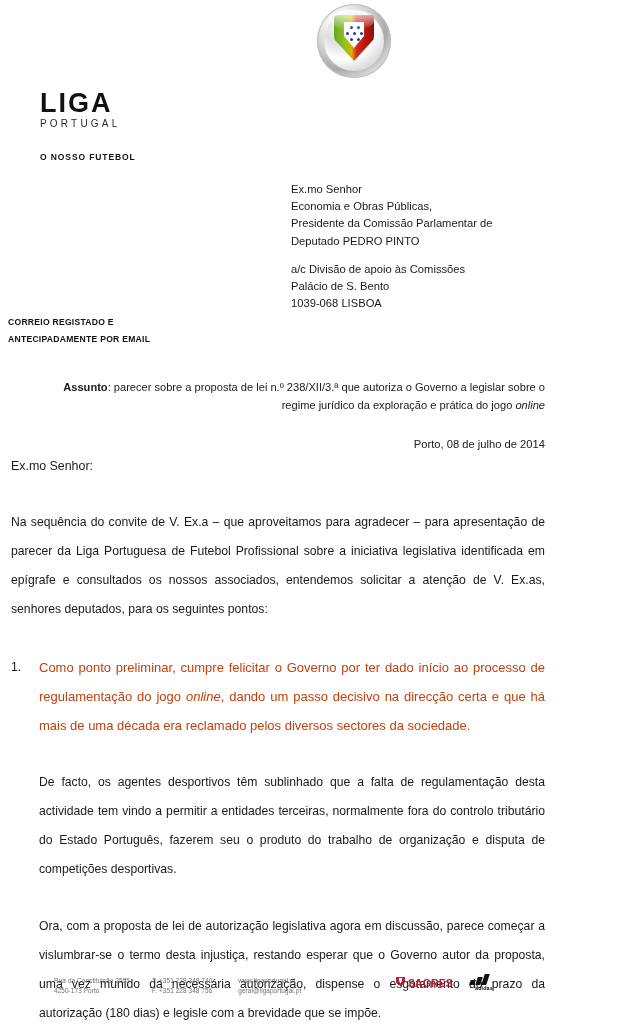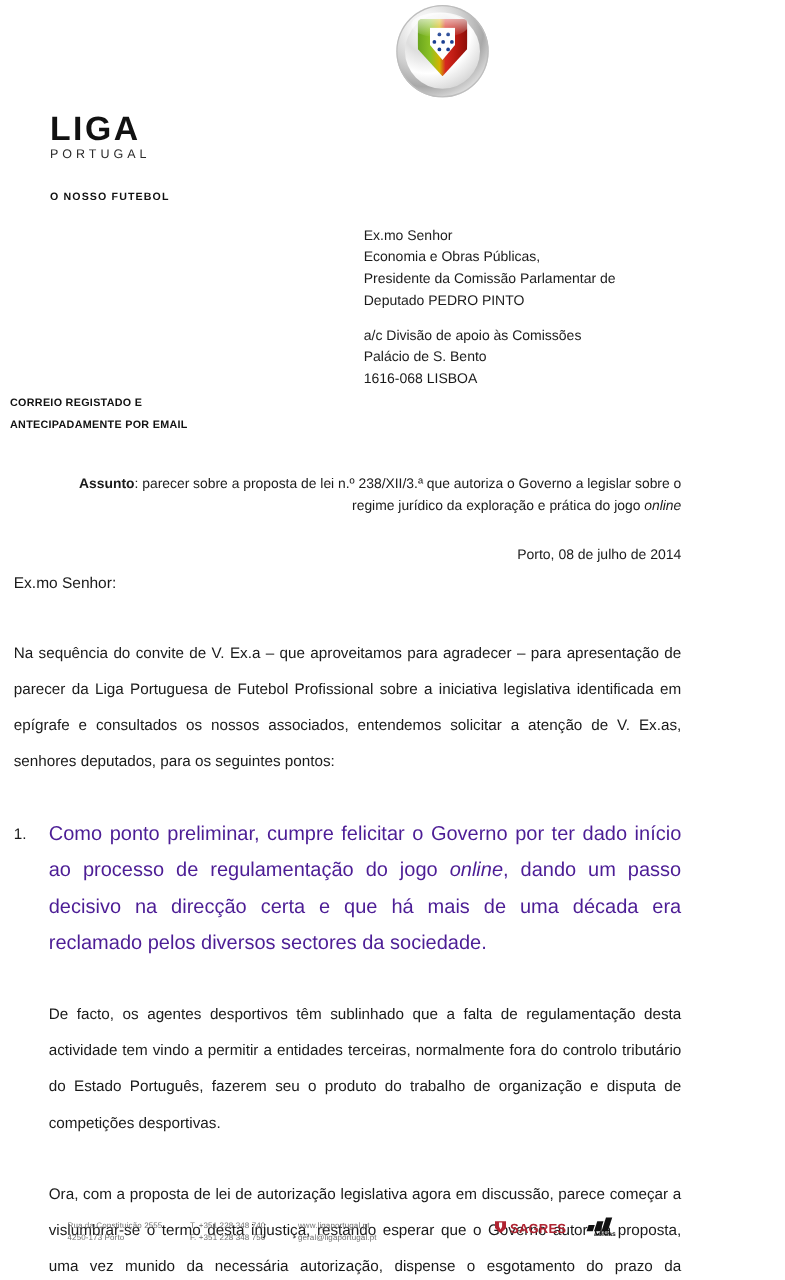--- a/index.html
+++ b/index.html
@@ -190,24 +190,24 @@
   }
   .numbered .num {
     width: 28px;
     flex: 0 0 28px;
     font-size: 12.2px;
     line-height: 29px;
     color: #1a1a1a;
   }
   .numbered .num-body {
     flex: 1 1 auto;
-    font-size: 16px;
+    font-size: 13px;
     line-height: 29px;
     text-align: justify;
-    color: #4c1d95;
+    color: #c2410c;
   }
   .indent-block {
     margin-left: 28px;
     margin-top: 28px;
   }
 
   
   .footer {
     position: absolute;
     left: 0;
@@ -325,21 +325,21 @@
   </div>
 
   <div class="addressee">
     <div>Ex.mo Senhor</div>
     <div>Economia e Obras Públicas,</div>
     <div>Presidente da Comissão Parlamentar de</div>
     <div>Deputado PEDRO PINTO</div>
     <div class="gap"></div>
     <div>a/c Divisão de apoio às Comissões</div>
     <div>Palácio de S. Bento</div>
-    <div>1616-068 LISBOA</div>
+    <div>1039-068 LISBOA</div>
   </div>
 
   <div class="delivery-note">
     <div>CORREIO REGISTADO E</div>
     <div>ANTECIPADAMENTE POR EMAIL</div>
   </div>
 
   <div class="subject">
     <b>Assunto</b><span>: parecer sobre a proposta de lei n.º 238/XII/3.ª que autoriza o Governo a legislar sobre o regime jurídico da exploração e prática do jogo </span><i>online</i>
   </div>

